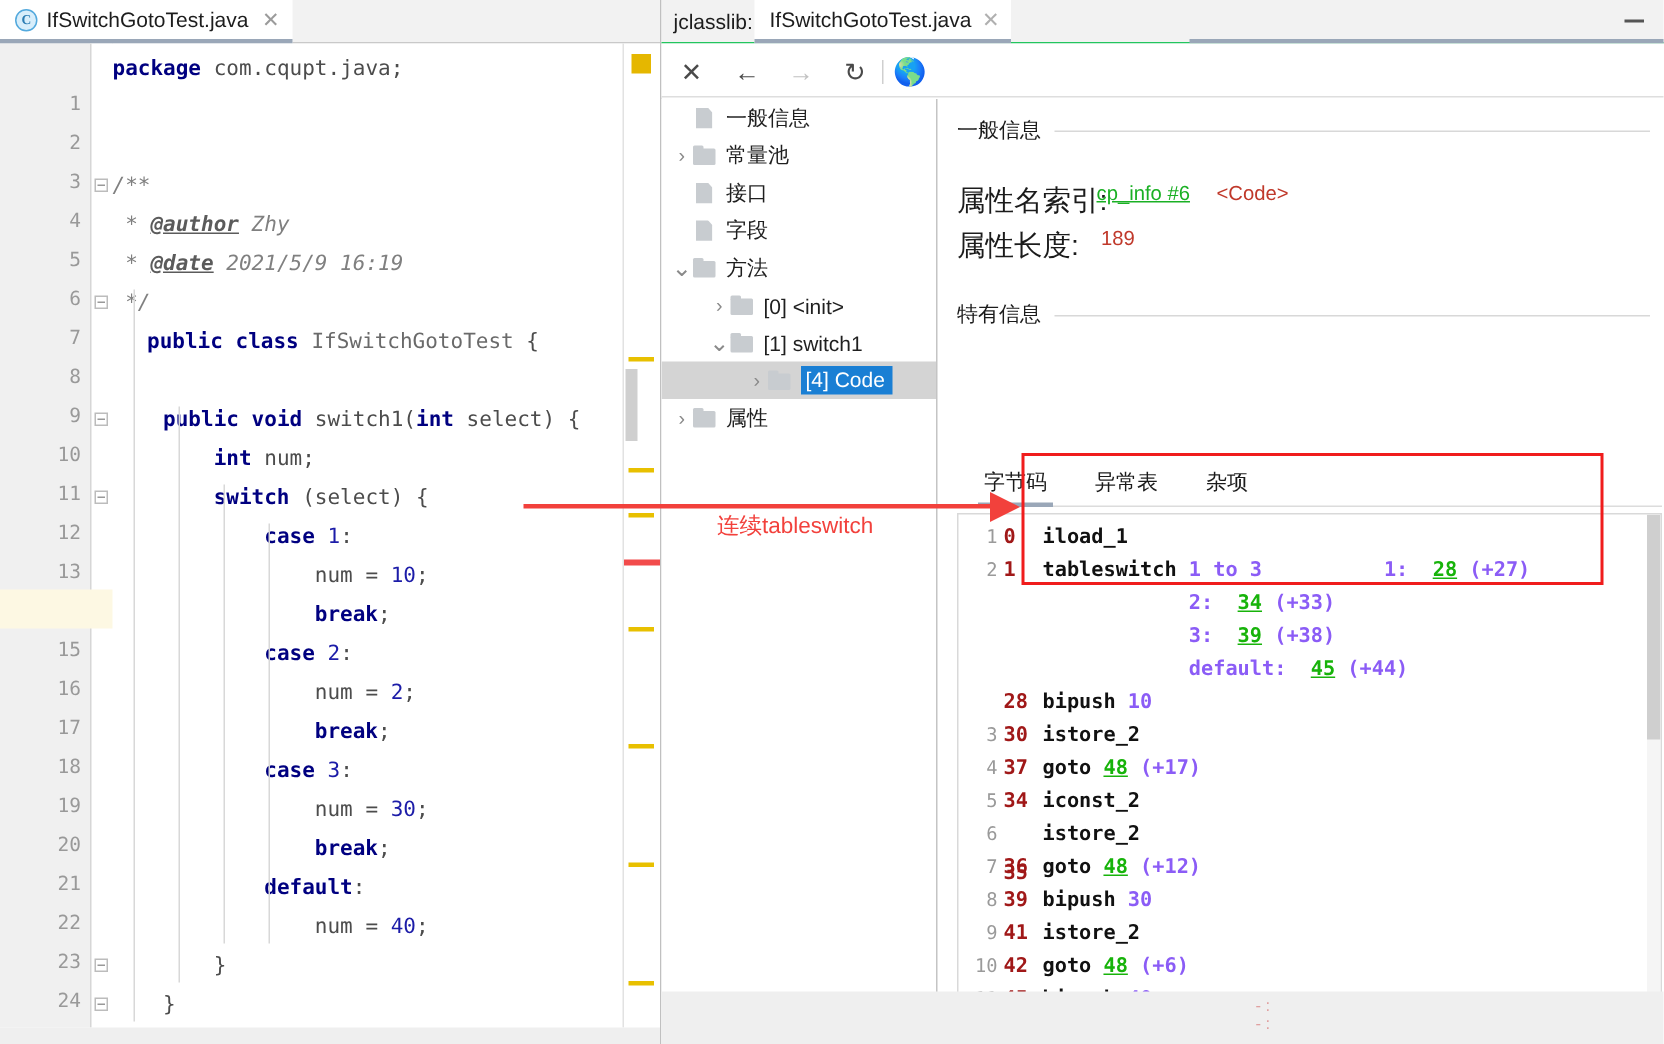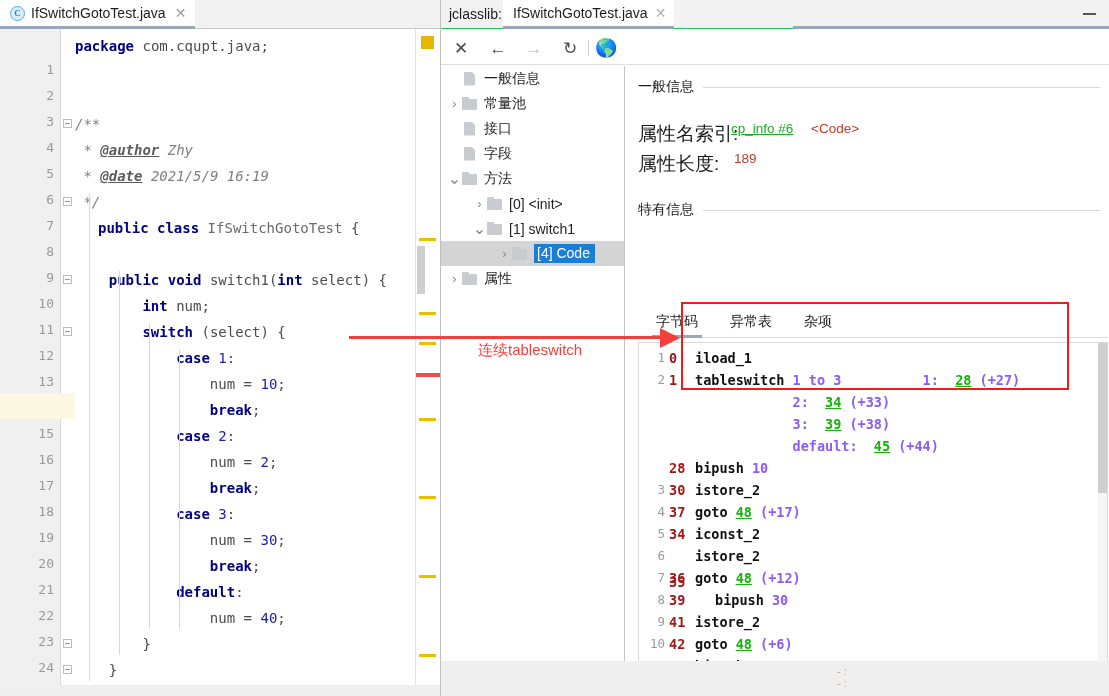--- a/index.html
+++ b/index.html
@@ -490,21 +490,21 @@
           <div class="bc-off" style="top: 180px;">34</div>
           <div class="bc-op" style="top: 180px;">iconst_2</div>
           <div class="bc-ln" style="top: 202px;">6</div>
           <div class="bc-off" style="top: 202px; margin-top: 26px;">35</div>
           <div class="bc-op" style="top: 202px;">istore_2</div>
           <div class="bc-ln" style="top: 224px;">7</div>
           <div class="bc-off" style="top: 224px;">36</div>
           <div class="bc-op" style="top: 224px;">goto <span class="gr">48</span><span class="mg"> (+12)</span></div>
           <div class="bc-ln" style="top: 246px;">8</div>
           <div class="bc-off" style="top: 246px;">39</div>
-          <div class="bc-op" style="top: 246px; margin-left: 20px;">bipush <span class="mg">30</span></div>
+          <div class="bc-op" style="top: 246px;">bipush <span class="mg">30</span></div>
           <div class="bc-ln" style="top: 268px;">9</div>
           <div class="bc-off" style="top: 268px;">41</div>
           <div class="bc-op" style="top: 268px;">istore_2</div>
           <div class="bc-ln" style="top: 290px;">10</div>
           <div class="bc-off" style="top: 290px;">42</div>
           <div class="bc-op" style="top: 290px;">goto <span class="gr">48</span><span class="mg"> (+6)</span></div>
           <div class="bc-ln" style="top: 312px;">11</div>
           <div class="bc-off" style="top: 312px;">45</div>
           <div class="bc-op" style="top: 312px;">bipush <span class="mg">40</span></div>
           <div class="bc-ln" style="top: 334px;">12</div>

